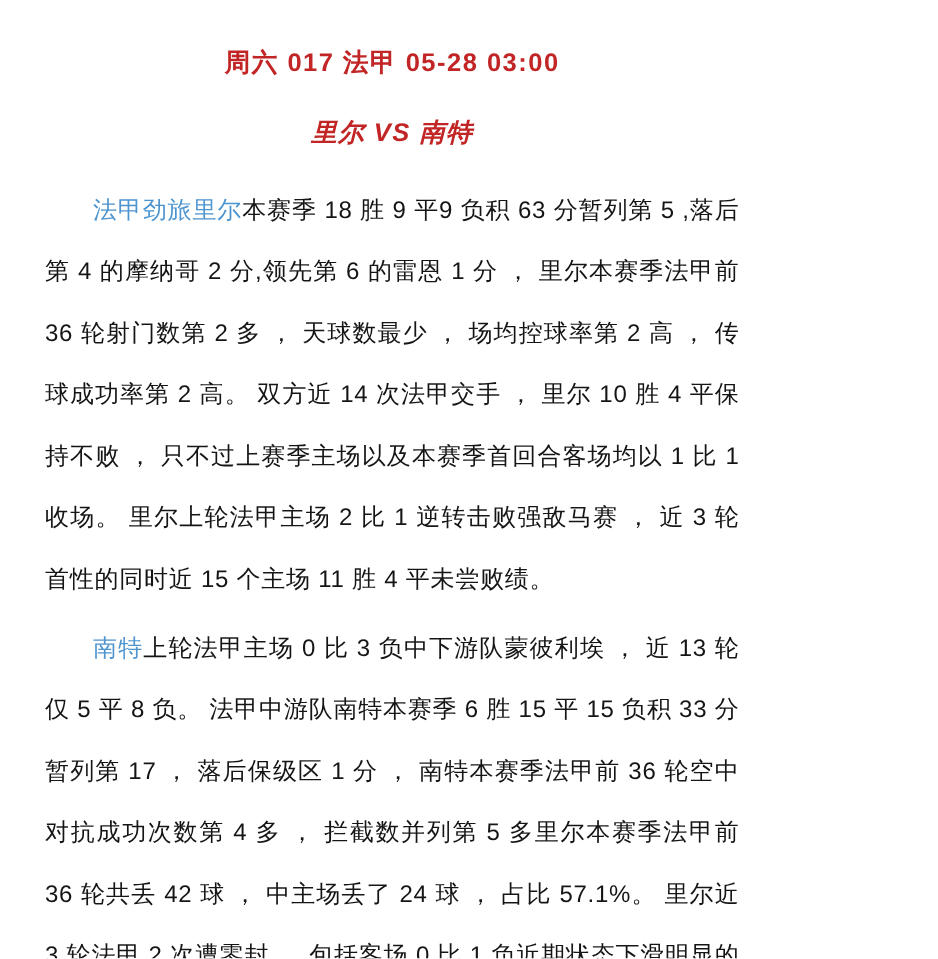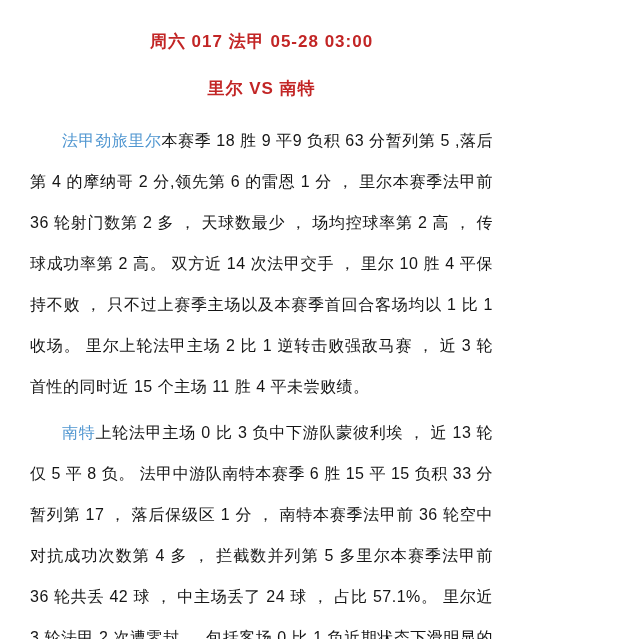--- a/index.html
+++ b/index.html
@@ -22,20 +22,21 @@
     letter-spacing: 1px;
     margin-top: 4px;
   }
   .matchup {
     color: #c22525;
     font-size: 17px;
     font-weight: bold;
     text-align: center;
     letter-spacing: 1px;
     margin-top: 24px;
+    font-style: italic;
   }
   .para {
     margin-top: 20px;
     font-size: 16px;
     line-height: 41px;
     font-weight: normal;
     color: #151515;
     text-align: justify;
     text-indent: 2em;
     letter-spacing: 0.5px;

